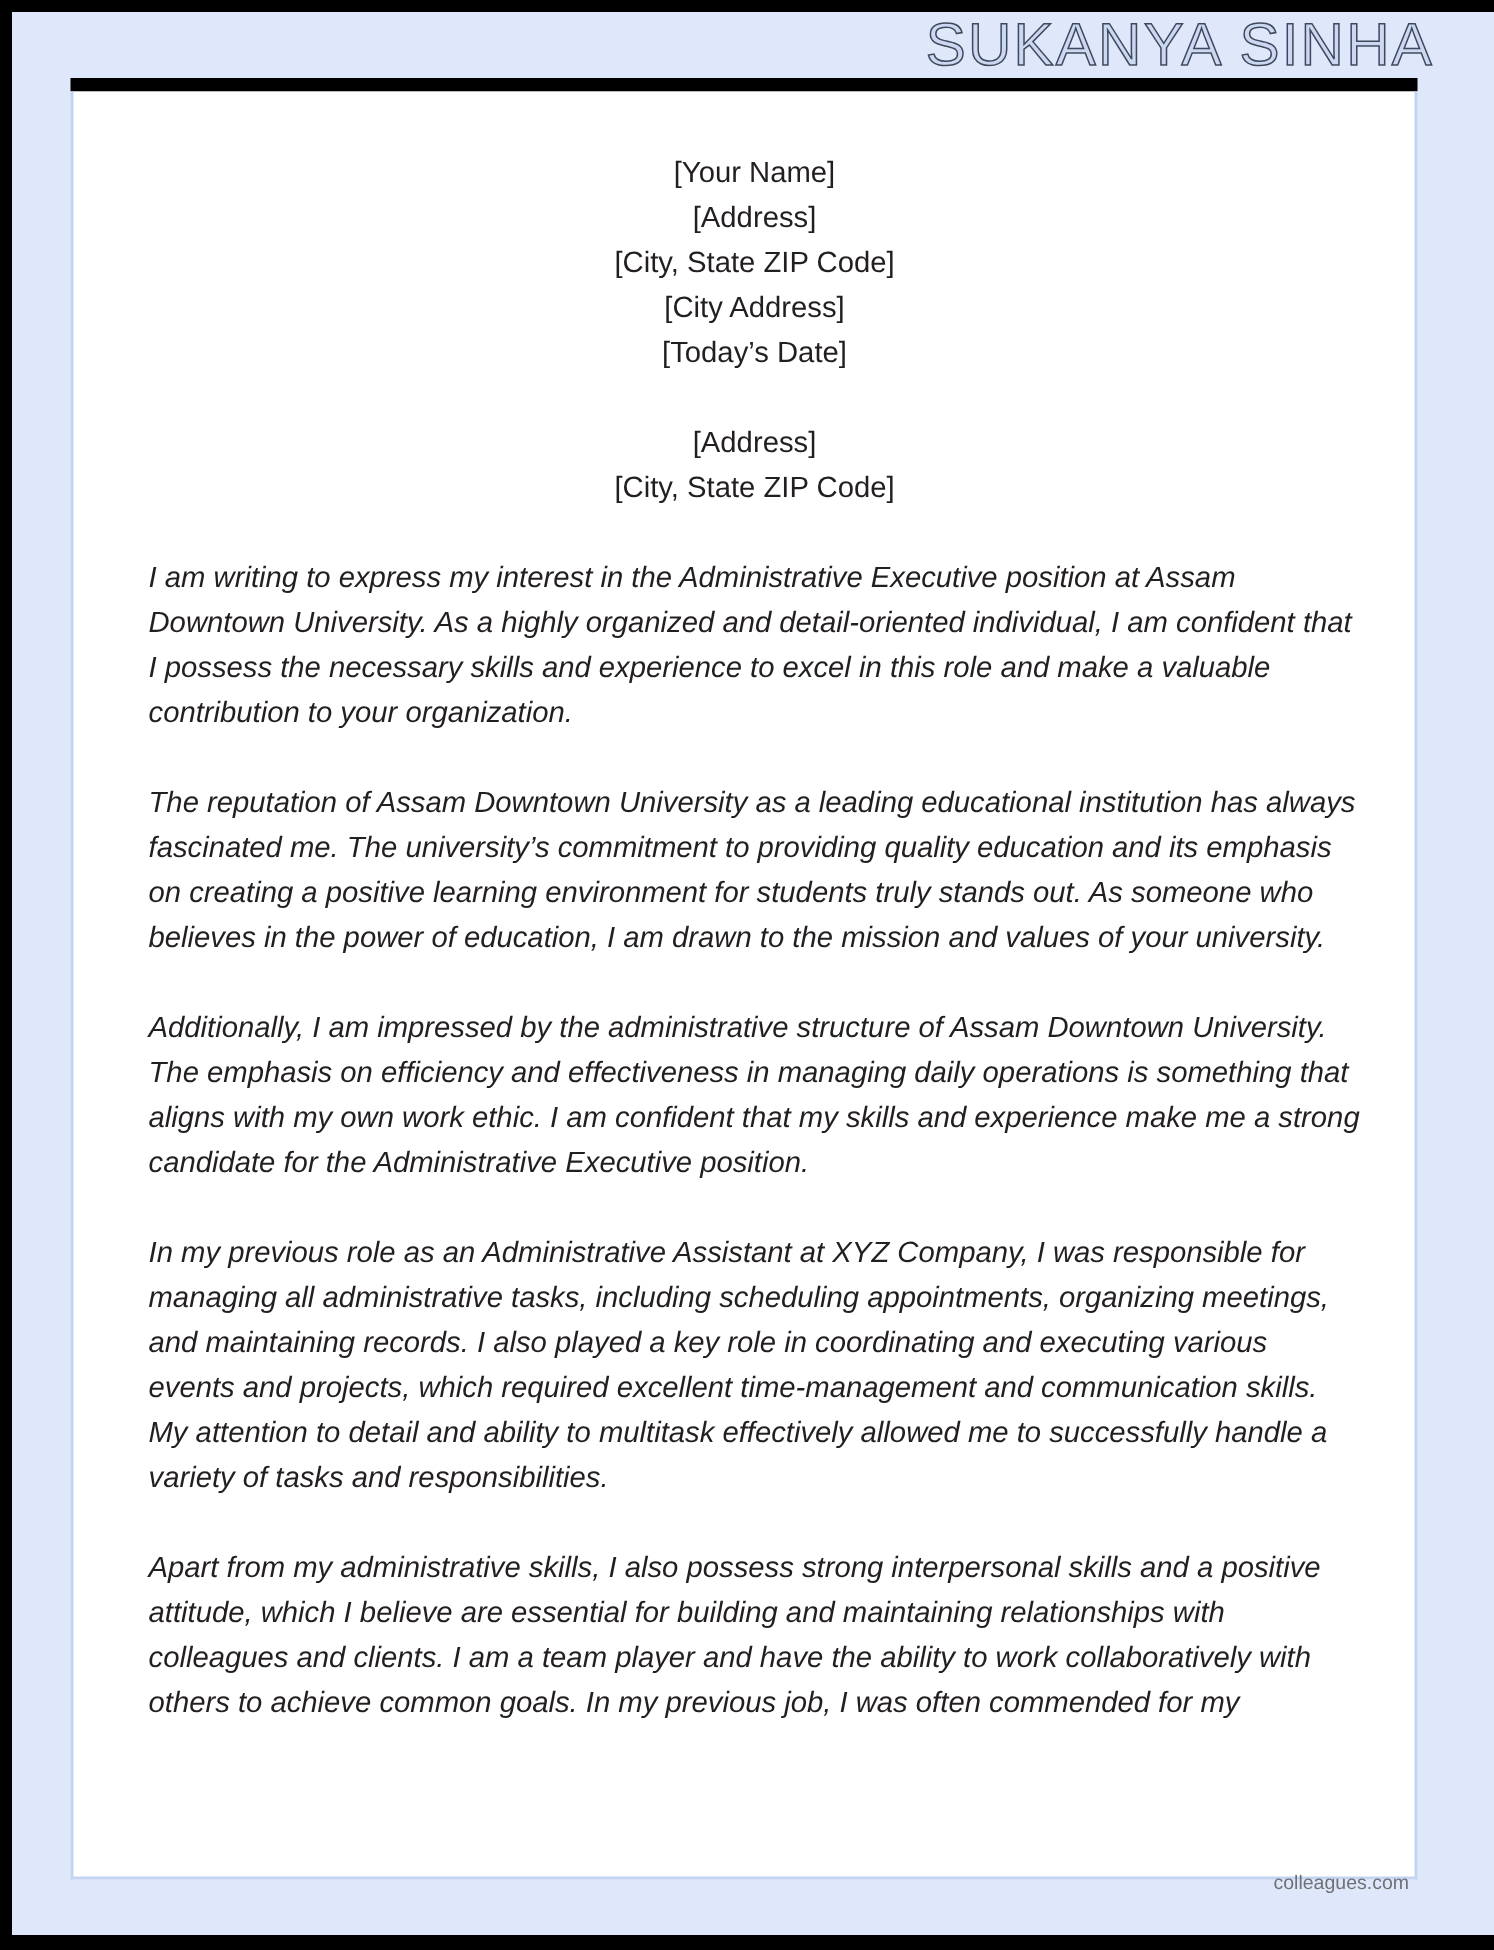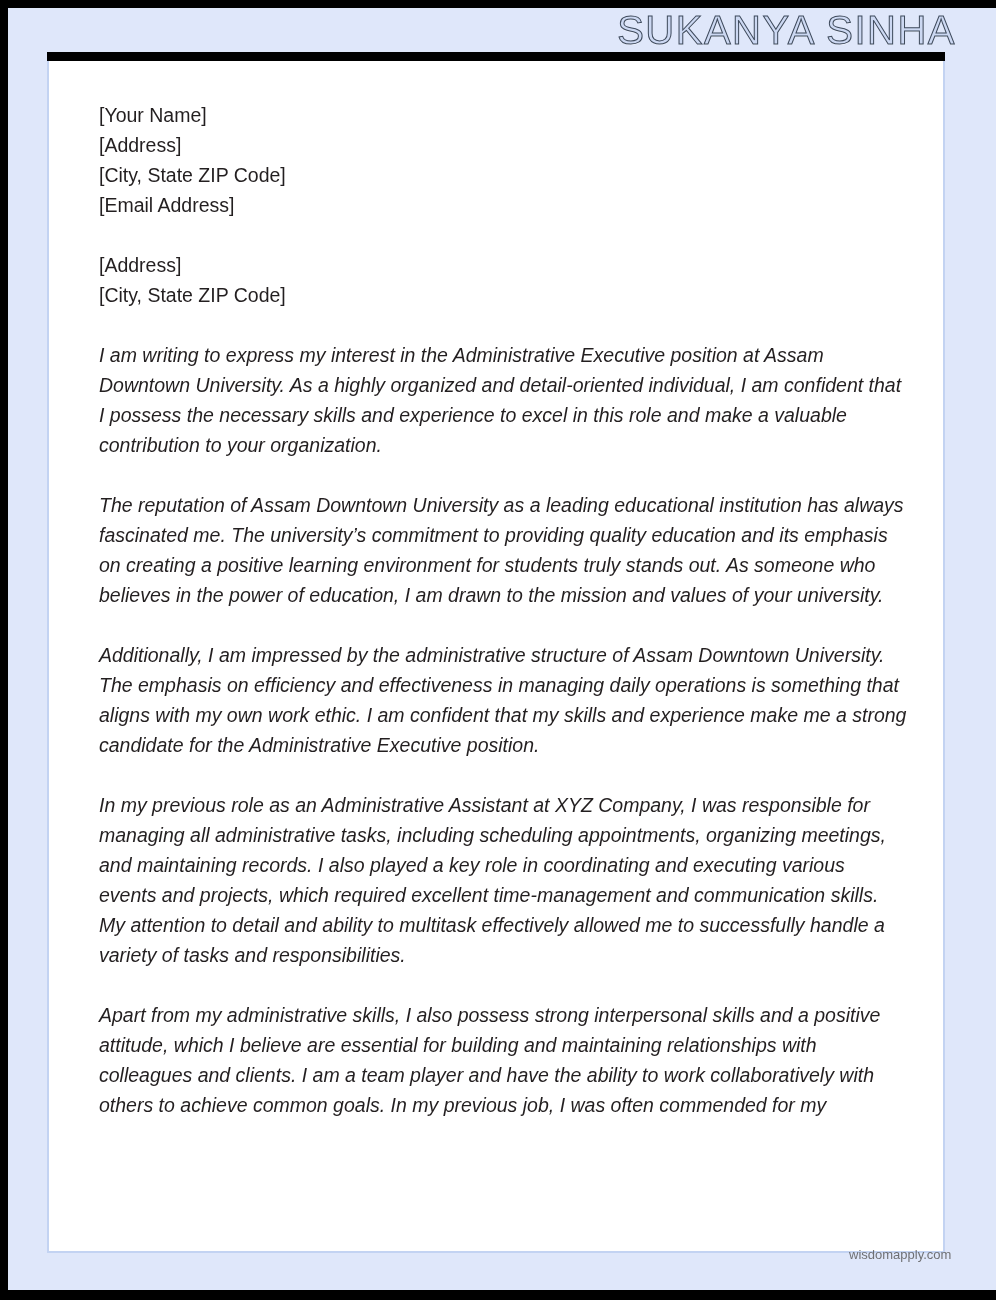--- a/index.html
+++ b/index.html
@@ -91,20 +91,21 @@
     font-size: 19.5px;
     line-height: 30px;
     color: #231f20;
   }
   .addr-block {
     margin: 0 0 30px 0;
   }
   .addr-line {
     display: block;
     white-space: pre;
+    text-align: center;
   }
   .salutation {
     margin: 0 0 30px 0;
   }
   .body-para {
     margin: 0 0 30px 0;
     text-align: left;
     font-style: italic;
   }
 
@@ -134,33 +135,34 @@
     </div>
 
     <div id="letter-sheet"></div>
 
     <div id="letter-body">
 
       <div class="addr-block">
         <span class="addr-line">[Your Name]</span>
         <span class="addr-line">[Address]</span>
         <span class="addr-line">[City, State ZIP Code]</span>
-        <span class="addr-line">[Email Address]</span>
+        <span class="addr-line">[City Address]</span>
+        <span class="addr-line">[Today’s Date]</span>
       </div>
 
       <div class="addr-block">
         <span class="addr-line">[Address]</span>
         <span class="addr-line">[City, State ZIP Code]</span>
       </div>
 
 
       <p class="body-para">I am writing to express my interest in the Administrative Executive position at Assam Downtown University. As a highly organized and detail-oriented individual, I am confident that I possess the necessary skills and experience to excel in this role and make a valuable contribution to your organization.</p>
       <p class="body-para">The reputation of Assam Downtown University as a leading educational institution has always fascinated me. The university’s commitment to providing quality education and its emphasis on creating a positive learning environment for students truly stands out. As someone who believes in the power of education, I am drawn to the mission and values of your university.</p>
       <p class="body-para">Additionally, I am impressed by the administrative structure of Assam Downtown University. The emphasis on efficiency and effectiveness in managing daily operations is something that aligns with my own work ethic. I am confident that my skills and experience make me a strong candidate for the Administrative Executive position.</p>
       <p class="body-para">In my previous role as an Administrative Assistant at XYZ Company, I was responsible for managing all administrative tasks, including scheduling appointments, organizing meetings, and maintaining records. I also played a key role in coordinating and executing various events and projects, which required excellent time-management and communication skills. My attention to detail and ability to multitask effectively allowed me to successfully handle a variety of tasks and responsibilities.</p>
       <p class="body-para">Apart from my administrative skills, I also possess strong interpersonal skills and a positive attitude, which I believe are essential for building and maintaining relationships with colleagues and clients. I am a team player and have the ability to work collaboratively with others to achieve common goals. In my previous job, I was often commended for my</p>
 
     </div>
 
-    <div id="watermark">wisdomapply.com</div>
+    <div id="watermark">colleagues.com</div>
 
   </div>
 </div>
 
 </body></html>

